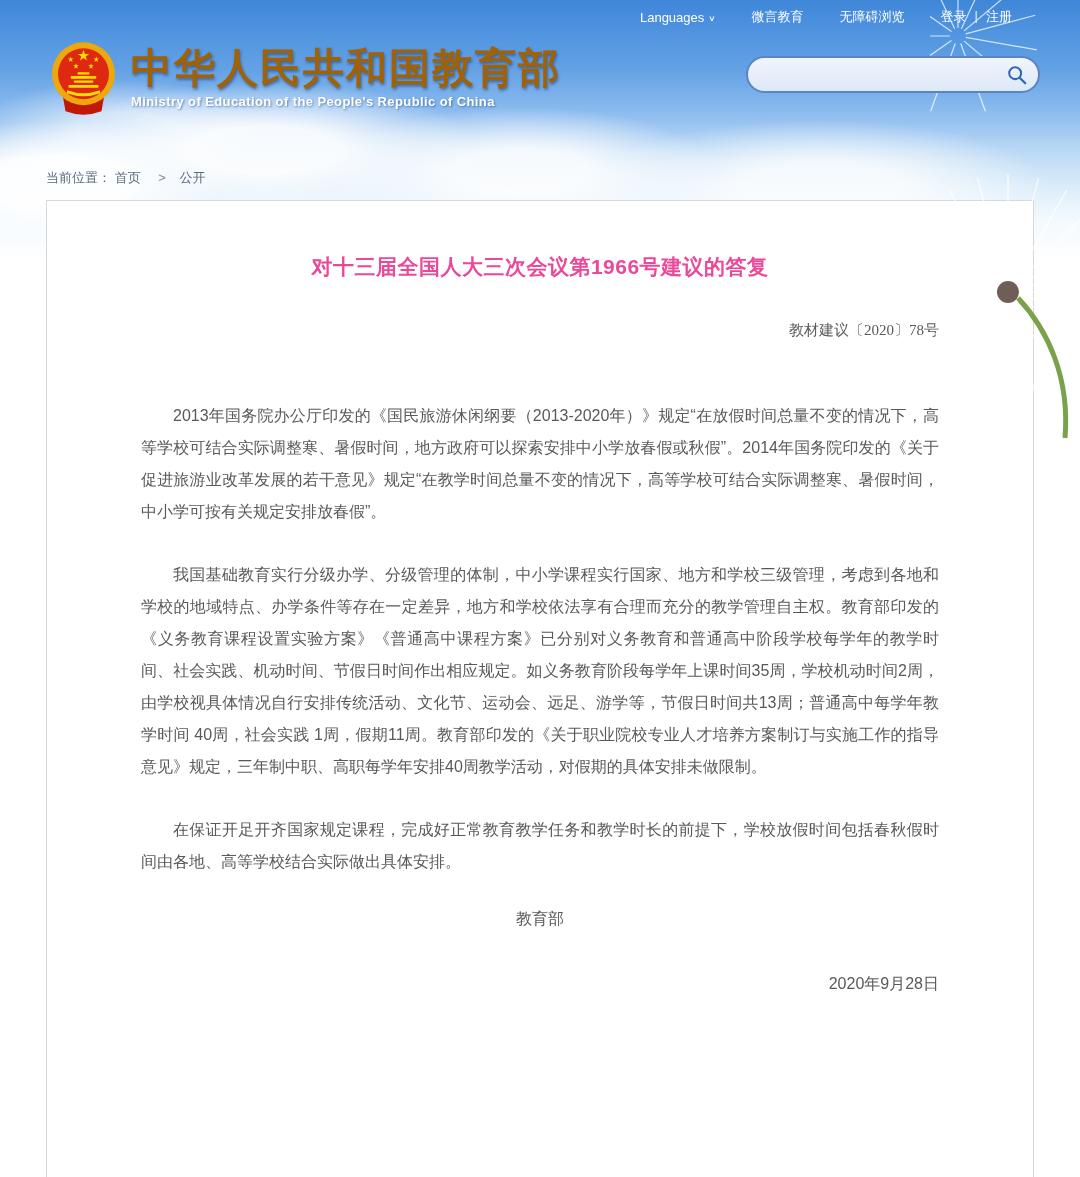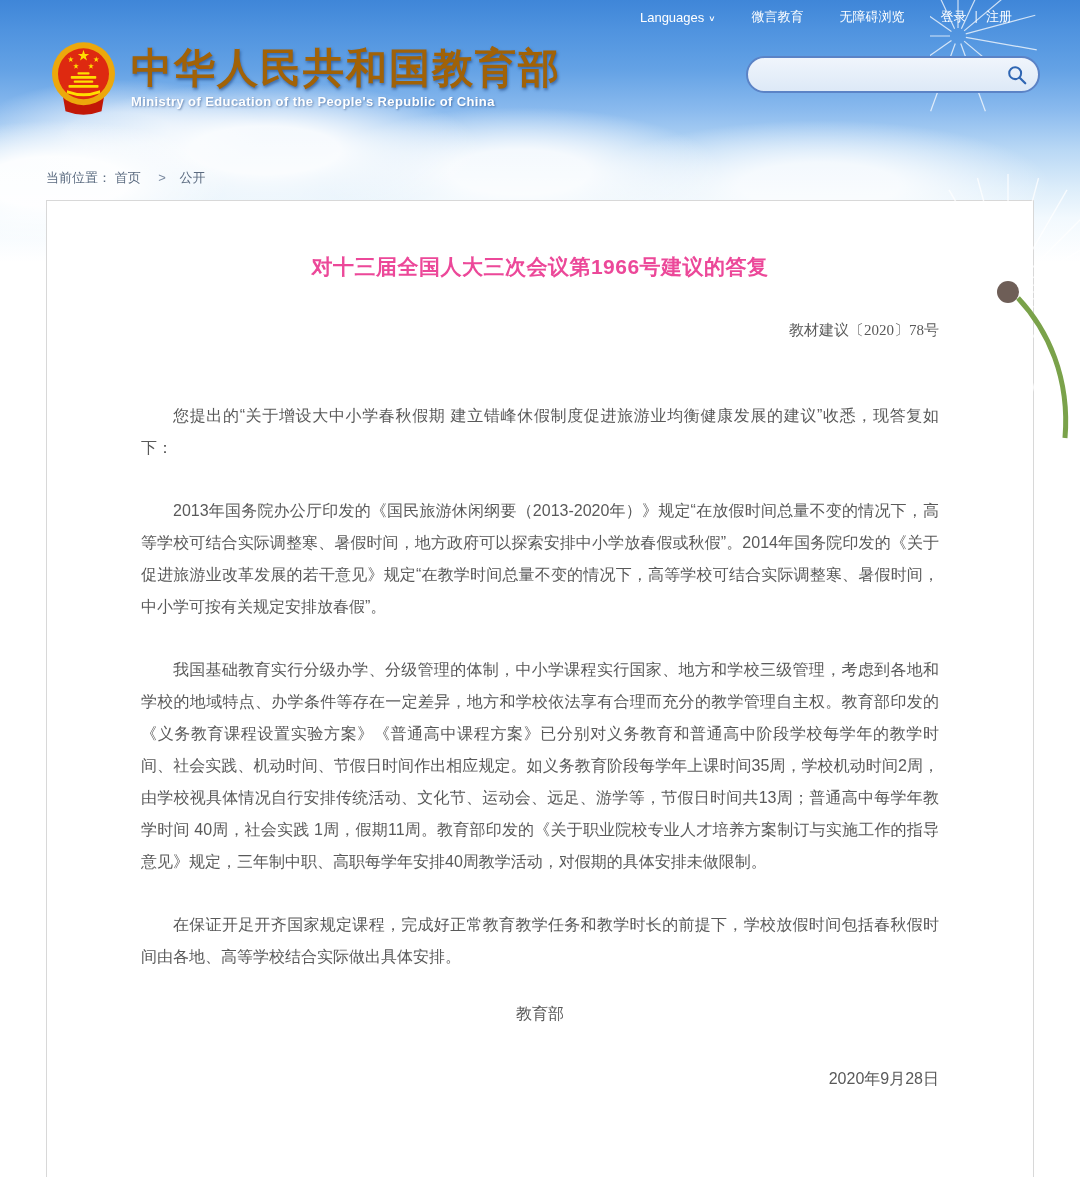--- a/index.html
+++ b/index.html
@@ -197,20 +197,19 @@
   <span>当前位置：</span>
   <a>首页</a>
   <span class="bc-sep">&gt;</span>
   <a>公开</a>
 </div>
 
 <main class="doc-card">
   <h1 class="doc-title">对十三届全国人大三次会议第1966号建议的答复</h1>
   <div class="doc-number">教材建议〔2020〕78号</div>
   <div class="doc-body">
-    <p>您提出的“关于增设大中小学春秋假期 建立错峰休假制度促进旅游业均衡健康发展的建议”收悉，现答复如下：</p>
     <p>2013年国务院办公厅印发的《国民旅游休闲纲要（2013-2020年）》规定“在放假时间总量不变的情况下，高等学校可结合实际调整寒、暑假时间，地方政府可以探索安排中小学放春假或秋假”。2014年国务院印发的《关于促进旅游业改革发展的若干意见》规定“在教学时间总量不变的情况下，高等学校可结合实际调整寒、暑假时间，中小学可按有关规定安排放春假”。</p>
     <p>我国基础教育实行分级办学、分级管理的体制，中小学课程实行国家、地方和学校三级管理，考虑到各地和学校的地域特点、办学条件等存在一定差异，地方和学校依法享有合理而充分的教学管理自主权。教育部印发的《义务教育课程设置实验方案》《普通高中课程方案》已分别对义务教育和普通高中阶段学校每学年的教学时间、社会实践、机动时间、节假日时间作出相应规定。如义务教育阶段每学年上课时间35周，学校机动时间2周，由学校视具体情况自行安排传统活动、文化节、运动会、远足、游学等，节假日时间共13周；普通高中每学年教学时间 40周，社会实践 1周，假期11周。教育部印发的《关于职业院校专业人才培养方案制订与实施工作的指导意见》规定，三年制中职、高职每学年安排40周教学活动，对假期的具体安排未做限制。</p>
     <p>在保证开足开齐国家规定课程，完成好正常教育教学任务和教学时长的前提下，学校放假时间包括春秋假时间由各地、高等学校结合实际做出具体安排。</p>
   </div>
   <div class="doc-sign">教育部</div>
   <div class="doc-date">2020年9月28日</div>
 </main>
 
 </body></html>

